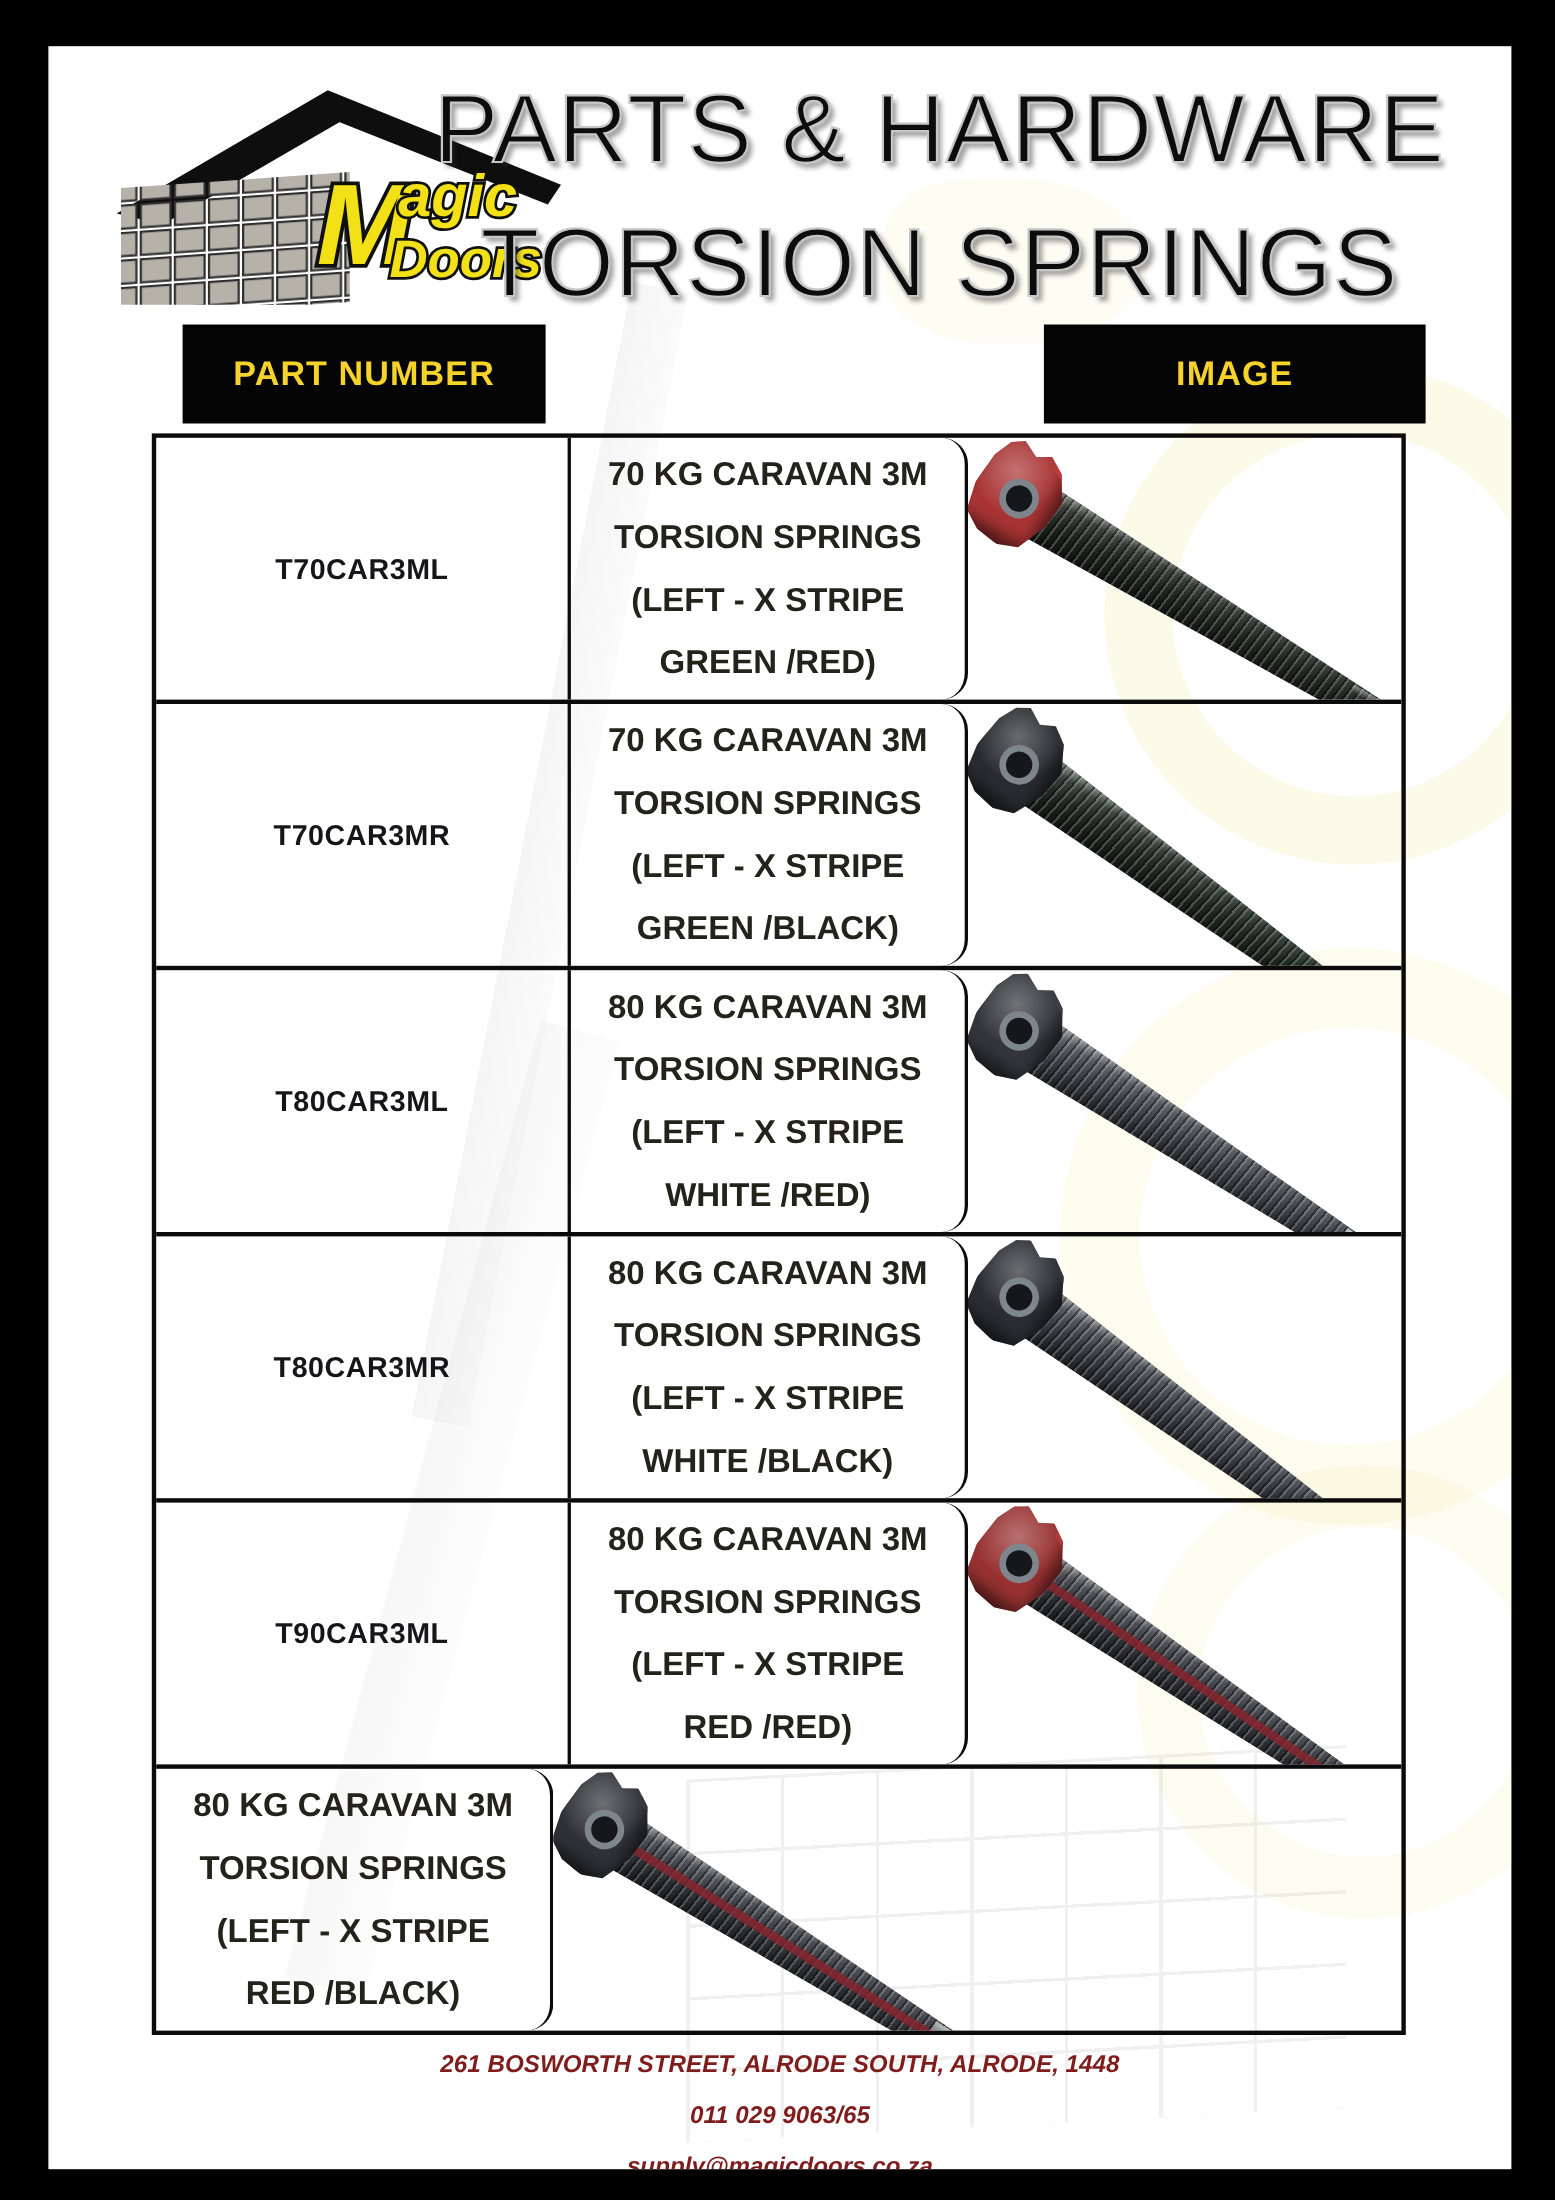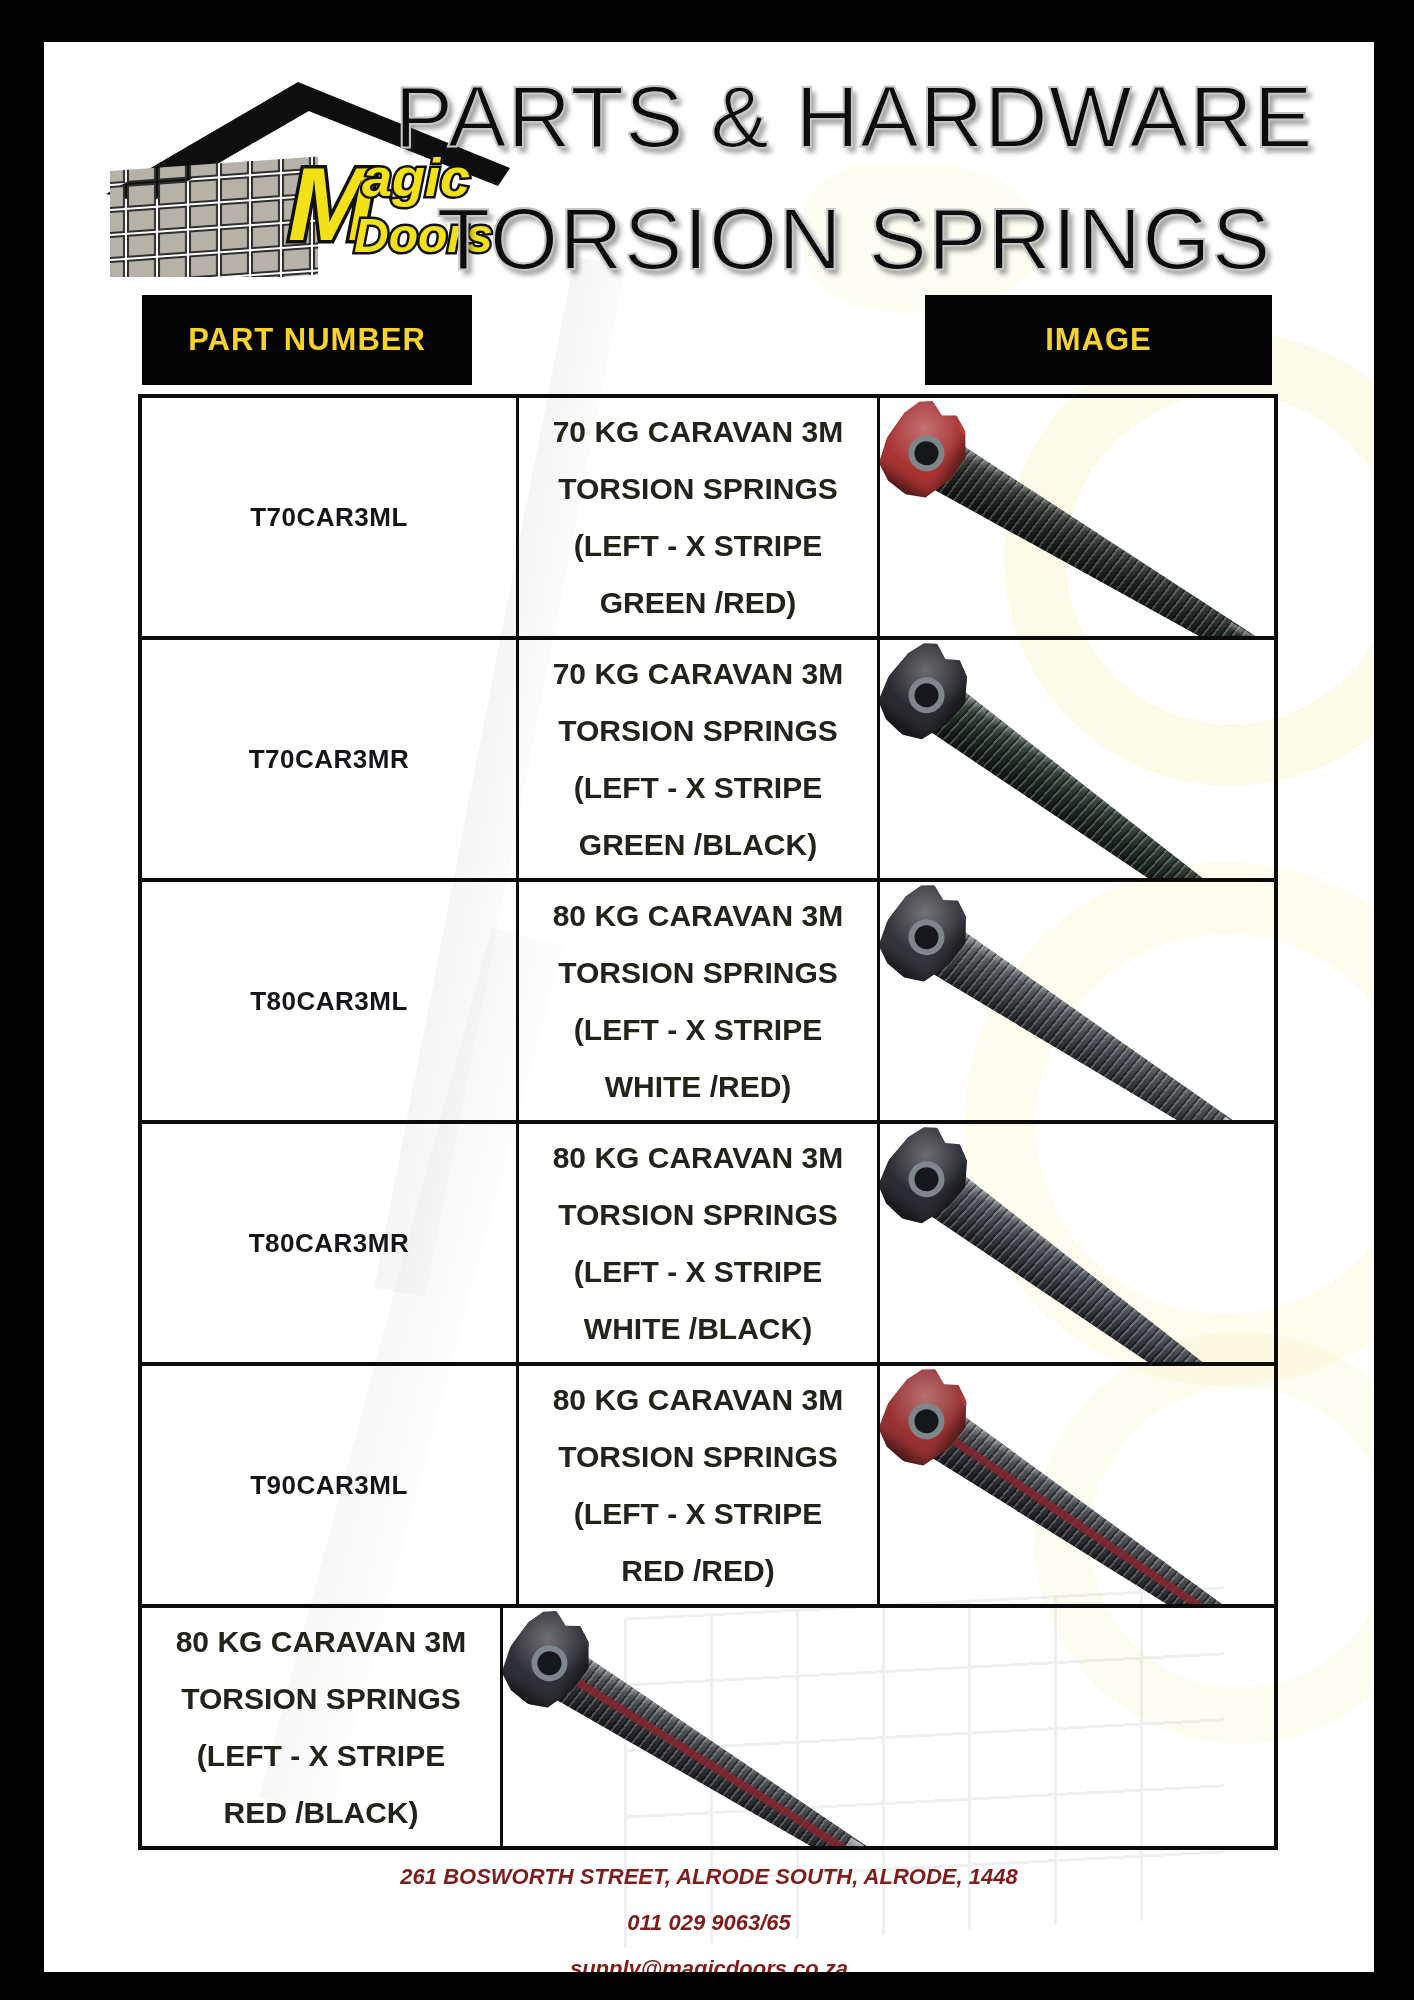--- a/index.html
+++ b/index.html
@@ -38,21 +38,21 @@
     color:#0c0c0c; letter-spacing:1px;
     -webkit-text-stroke:2px #c6c6c6;
     text-shadow:4px 5px 5px rgba(40,40,40,.45);
   }
 
   
   .thead { position:absolute; left:98px; top:253px; width:1130px; height:90px; z-index:2; }
   .hcell {
     position:absolute; top:0; height:90px; background:#040404;
     display:flex; align-items:center; justify-content:center;
-    color:#f6d32a; font-weight:bold; font-size:31px; letter-spacing:1px;
+    color:#f6d32a; font-weight:bold; font-size:31px; letter-spacing:1px;margin-left:24px;
   }
   .hc1 { left:0;     width:330px; }
   .hc2 { left:335px; width:443px; }
   .hc3 { left:783px; width:347px; }
 
   
   .tbody {
     position:absolute; left:94px; top:352px; width:1140px; z-index:2;
     border:4px solid #0b0b0b; box-sizing:border-box; background:transparent;
   }
@@ -60,21 +60,21 @@
   .trow:last-child { border-bottom:none; }
   .cell { box-sizing:border-box; }
   .part-cell {
     width:377px; border-right:3px solid #0b0b0b;
     display:flex; align-items:center; justify-content:center;
     font-size:26px; font-weight:bold; color:#15151a; letter-spacing:.5px;
   }
   .desc-cell {
     width:361px; border-right:3px solid #0b0b0b;
     display:flex; flex-direction:column; align-items:center; justify-content:center;
-    font-size:30px; font-weight:bold; color:#23231c; line-height:57px; text-align:center;
+    font-size:30px; font-weight:bold; color:#23231c; line-height:57px; text-align:center;border-radius:24px;
   }
   .img-cell { flex:1; position:relative; overflow:hidden; }
 
   
   .spring {
     position:absolute; left:16px; top:28px; width:430px; height:56px;
     transform:rotate(var(--angle,33deg)); transform-origin:30px 28px;
   }
   .coil {
     position:absolute; inset:0;

